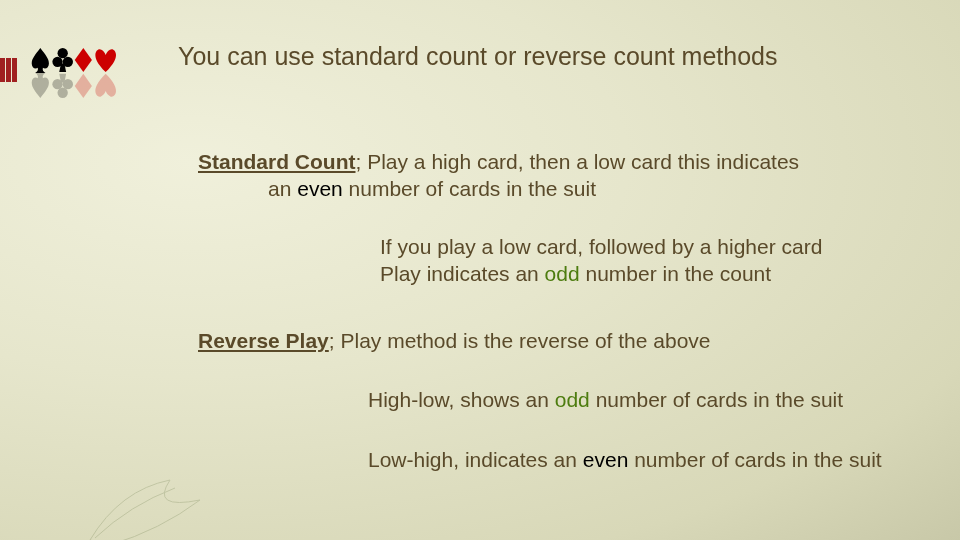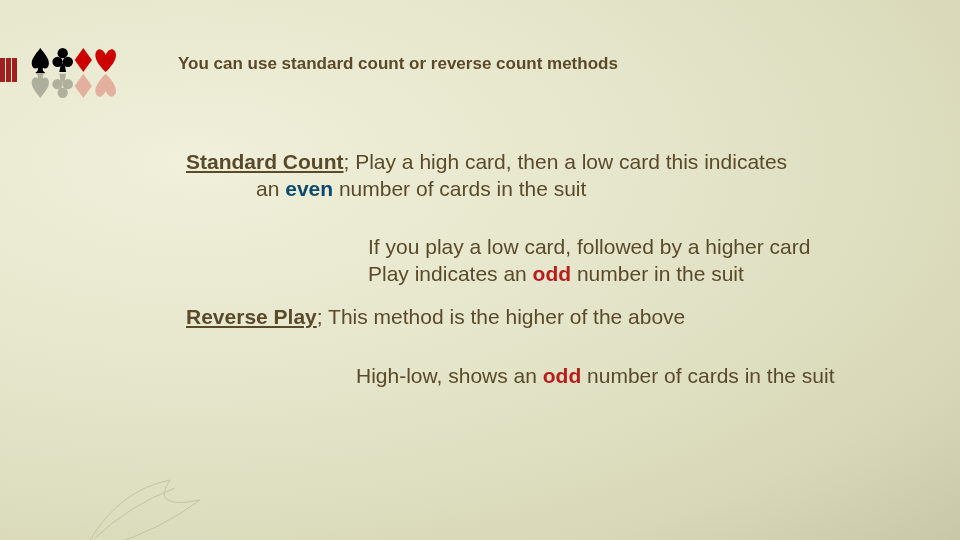--- a/index.html
+++ b/index.html
@@ -27,44 +27,44 @@
     position: absolute;
     left: 30px;
     top: 44px;
     width: 86px;
     height: 70px;
   }
   .suit-logo svg { width: 100%; height: 100%; }
   .title {
     position: absolute;
     left: 178px;
-    top: 54px;
-    font-size: 17px;
+    top: 42px;
+    font-size: 25px;
     color: #5a4a2a;
-    font-weight: 700;
+    font-weight: 400;
   }
   .content {
     position: absolute;
-    left: 186px;
+    left: 198px;
     top: 148px;
     width: 720px;
     color: #5a4a2a;
     font-size: 21px;
     line-height: 1.3;
   }
   .label-std, .label-rev {
     font-weight: 700;
     text-decoration: underline;
     color: #5a4a2a;
   }
-  .even { color: #0c4a6e; font-weight: 700; }
-  .odd  { color: #b91c1c; font-weight: 700; }
+  .even { color: #000000; font-weight: 400; }
+  .odd  { color: #4d7c0f; font-weight: 400; }
   .block1 { margin-bottom: 30px; }
   .block1-line2 { padding-left: 70px; }
-  .block2 { padding-left: 182px; margin-bottom: 16px; }
+  .block2 { padding-left: 182px; margin-bottom: 40px; }
   .block3 { margin-bottom: 32px; }
   .block4 { padding-left: 170px; margin-bottom: 32px; }
   .block5 { padding-left: 170px; }
   .leaf {
     position: absolute;
     bottom: -10px;
     left: 80px;
     width: 140px;
     height: 80px;
     opacity: 0.25;
@@ -115,30 +115,33 @@
 
   <div class="block1">
     <span class="label-std">Standard Count</span><span>;</span><span>  Play a high card, then a low card this indicates</span><br>
     <div class="block1-line2">
       <span>an </span><span class="even">even</span><span> number of cards in the suit</span>
     </div>
   </div>
 
   <div class="block2">
     <span>If you play a low card, followed by a higher card</span><br>
-    <span>Play indicates an </span><span class="odd">odd</span><span> number in the suit</span>
+    <span>Play indicates an </span><span class="odd">odd</span><span> number in the count</span>
   </div>
 
   <div class="block3">
-    <span class="label-rev">Reverse Play</span><span>;</span><span>  This method is the higher of the above</span>
+    <span class="label-rev">Reverse Play</span><span>;</span><span>  Play method is the reverse of the above</span>
   </div>
 
   <div class="block4">
     <span>High-low, shows an </span><span class="odd">odd</span><span> number of cards in the suit</span>
   </div>
 
+  <div class="block5">
+    <span>Low-high, indicates an </span><span class="even">even</span><span> number of cards in the suit</span>
+  </div>
 
 </div>
 
 <svg class="leaf" viewBox="0 0 140 80">
   <path d="M10 70 Q40 20 90 10 Q70 40 120 30 Q80 60 30 75 Z" fill="none" stroke="#6a7a4a" stroke-width="1"></path>
   <path d="M15 68 Q50 35 95 18" fill="none" stroke="#6a7a4a" stroke-width="1"></path>
 </svg>
 
 </body></html>

